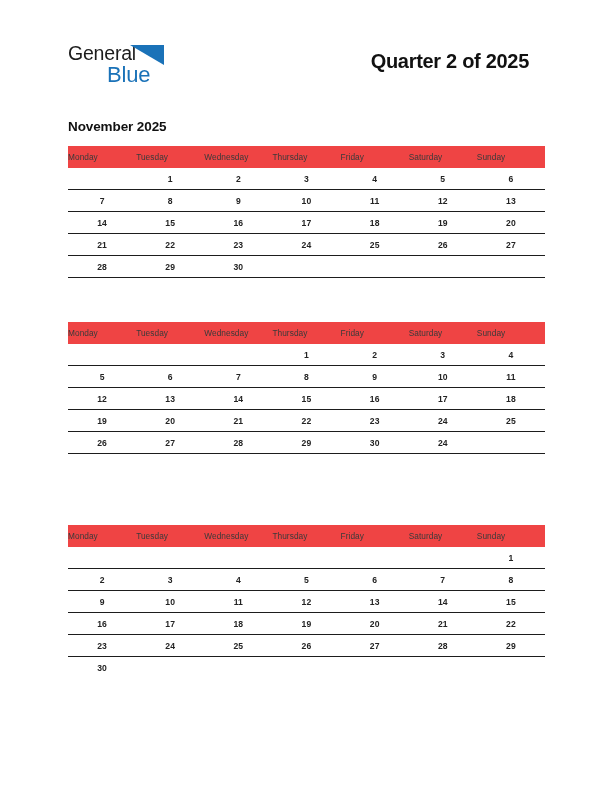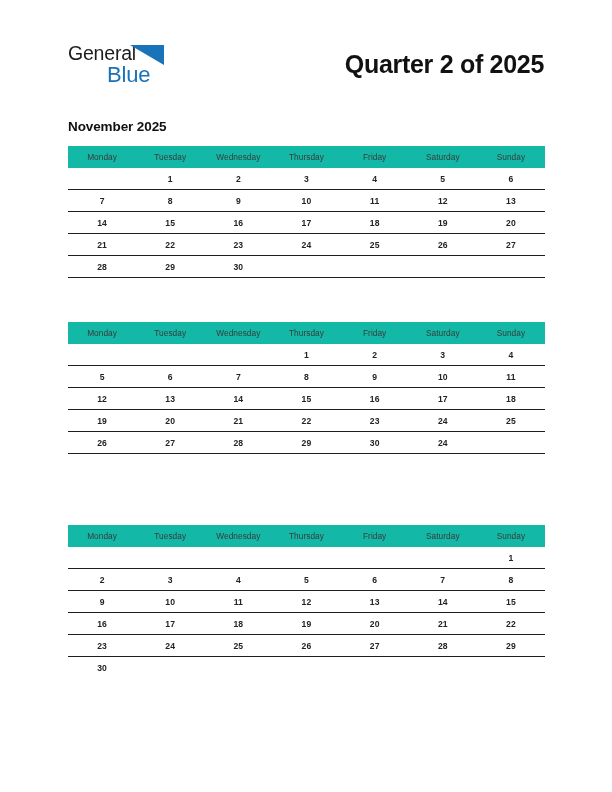--- a/index.html
+++ b/index.html
@@ -69,23 +69,23 @@
     top: 21px;
     font-size: 22px;
     font-weight: 400;
     letter-spacing: -0.2px;
     color: #1a72b8;
     line-height: 24px;
   }
 
   .quarter-title {
     position: absolute;
-    right: 1px;
+    right: 16px;
     top: 8px;
-    font-size: 25px;
+    font-size: 20px;
     font-weight: 700;
     letter-spacing: -0.3px;
     color: #111111;
     white-space: nowrap;
     text-align: right;
   }
 
   
   .month-block {
     position: absolute;
@@ -104,25 +104,25 @@
     margin: 0 0 12px 0;
     padding-left: 0;
   }
 
   table.cal {
     border-collapse: collapse;
     width: 477px;
     table-layout: fixed;
   }
   table.cal th {
-    background: #14b8a6;
+    background: #ef4444;
     font-size: 8.3px;
     font-weight: 400;
     color: #3a3a3a;
-    text-align: center;
+    text-align: left;
     padding: 6px 0 6px 0;
     height: 10px;
     border: none;
     letter-spacing: 0.05px;
   }
   table.cal td {
     font-size: 8.6px;
     font-weight: 700;
     color: #232323;
     text-align: center;

